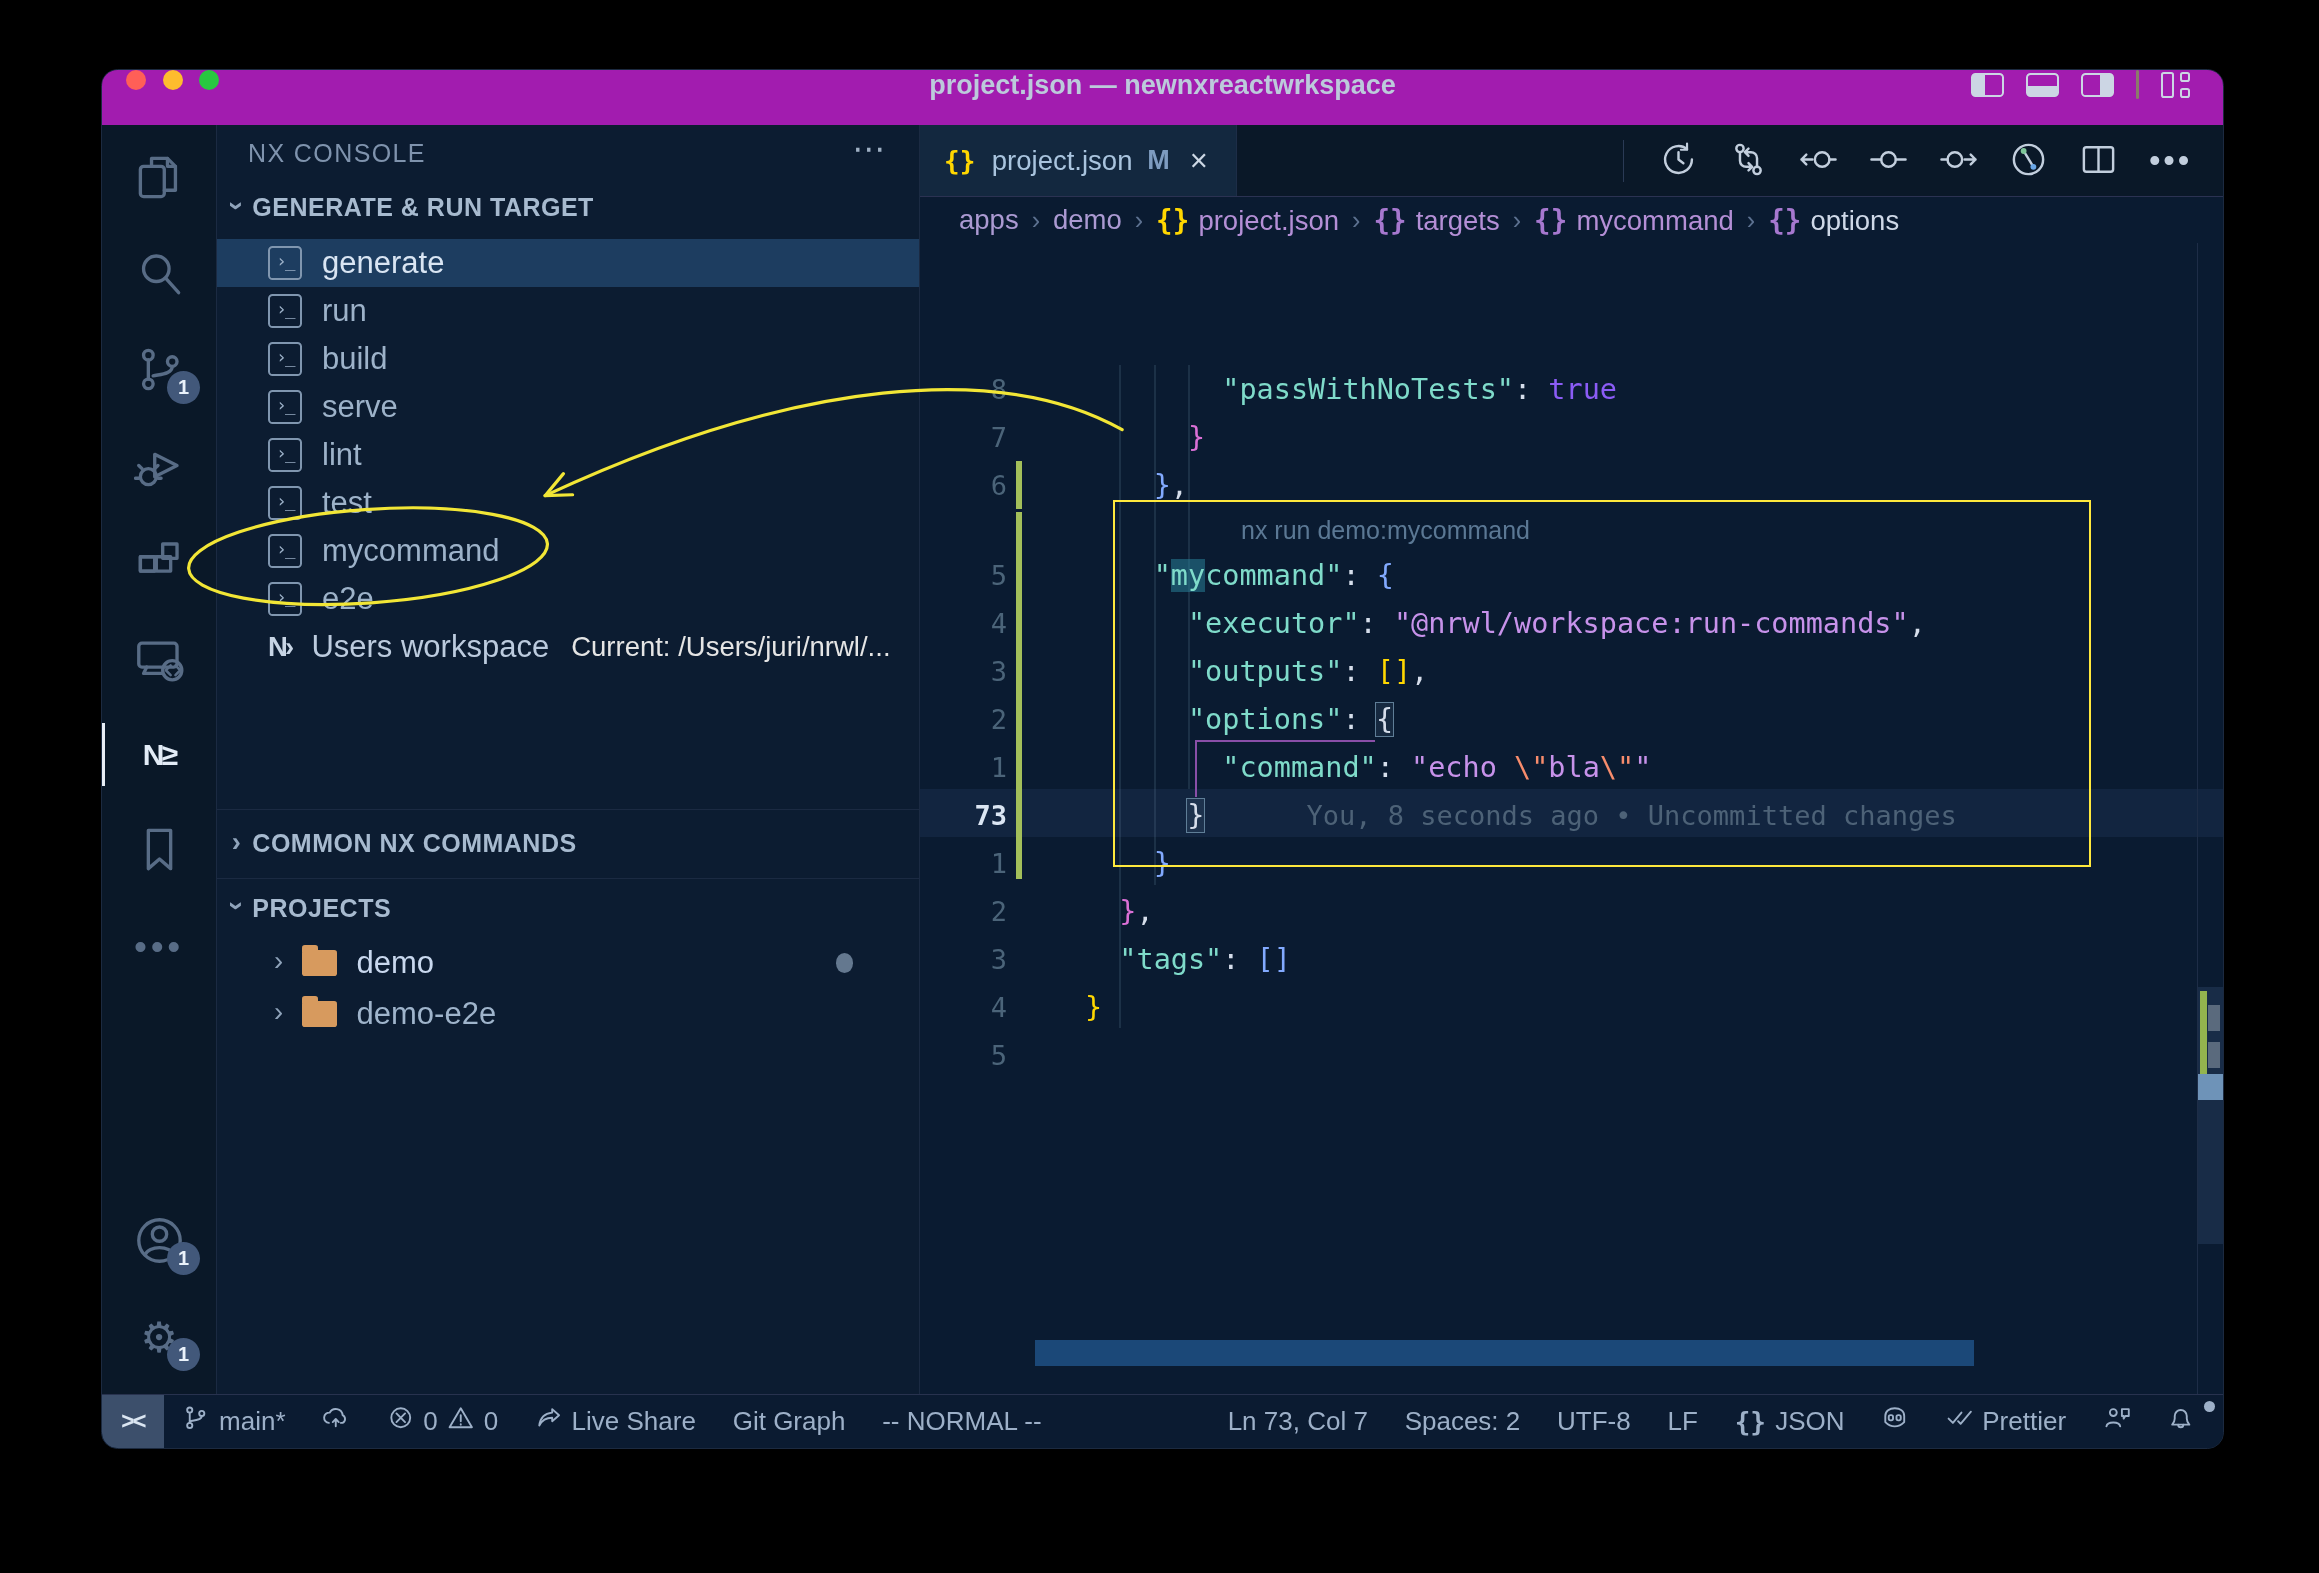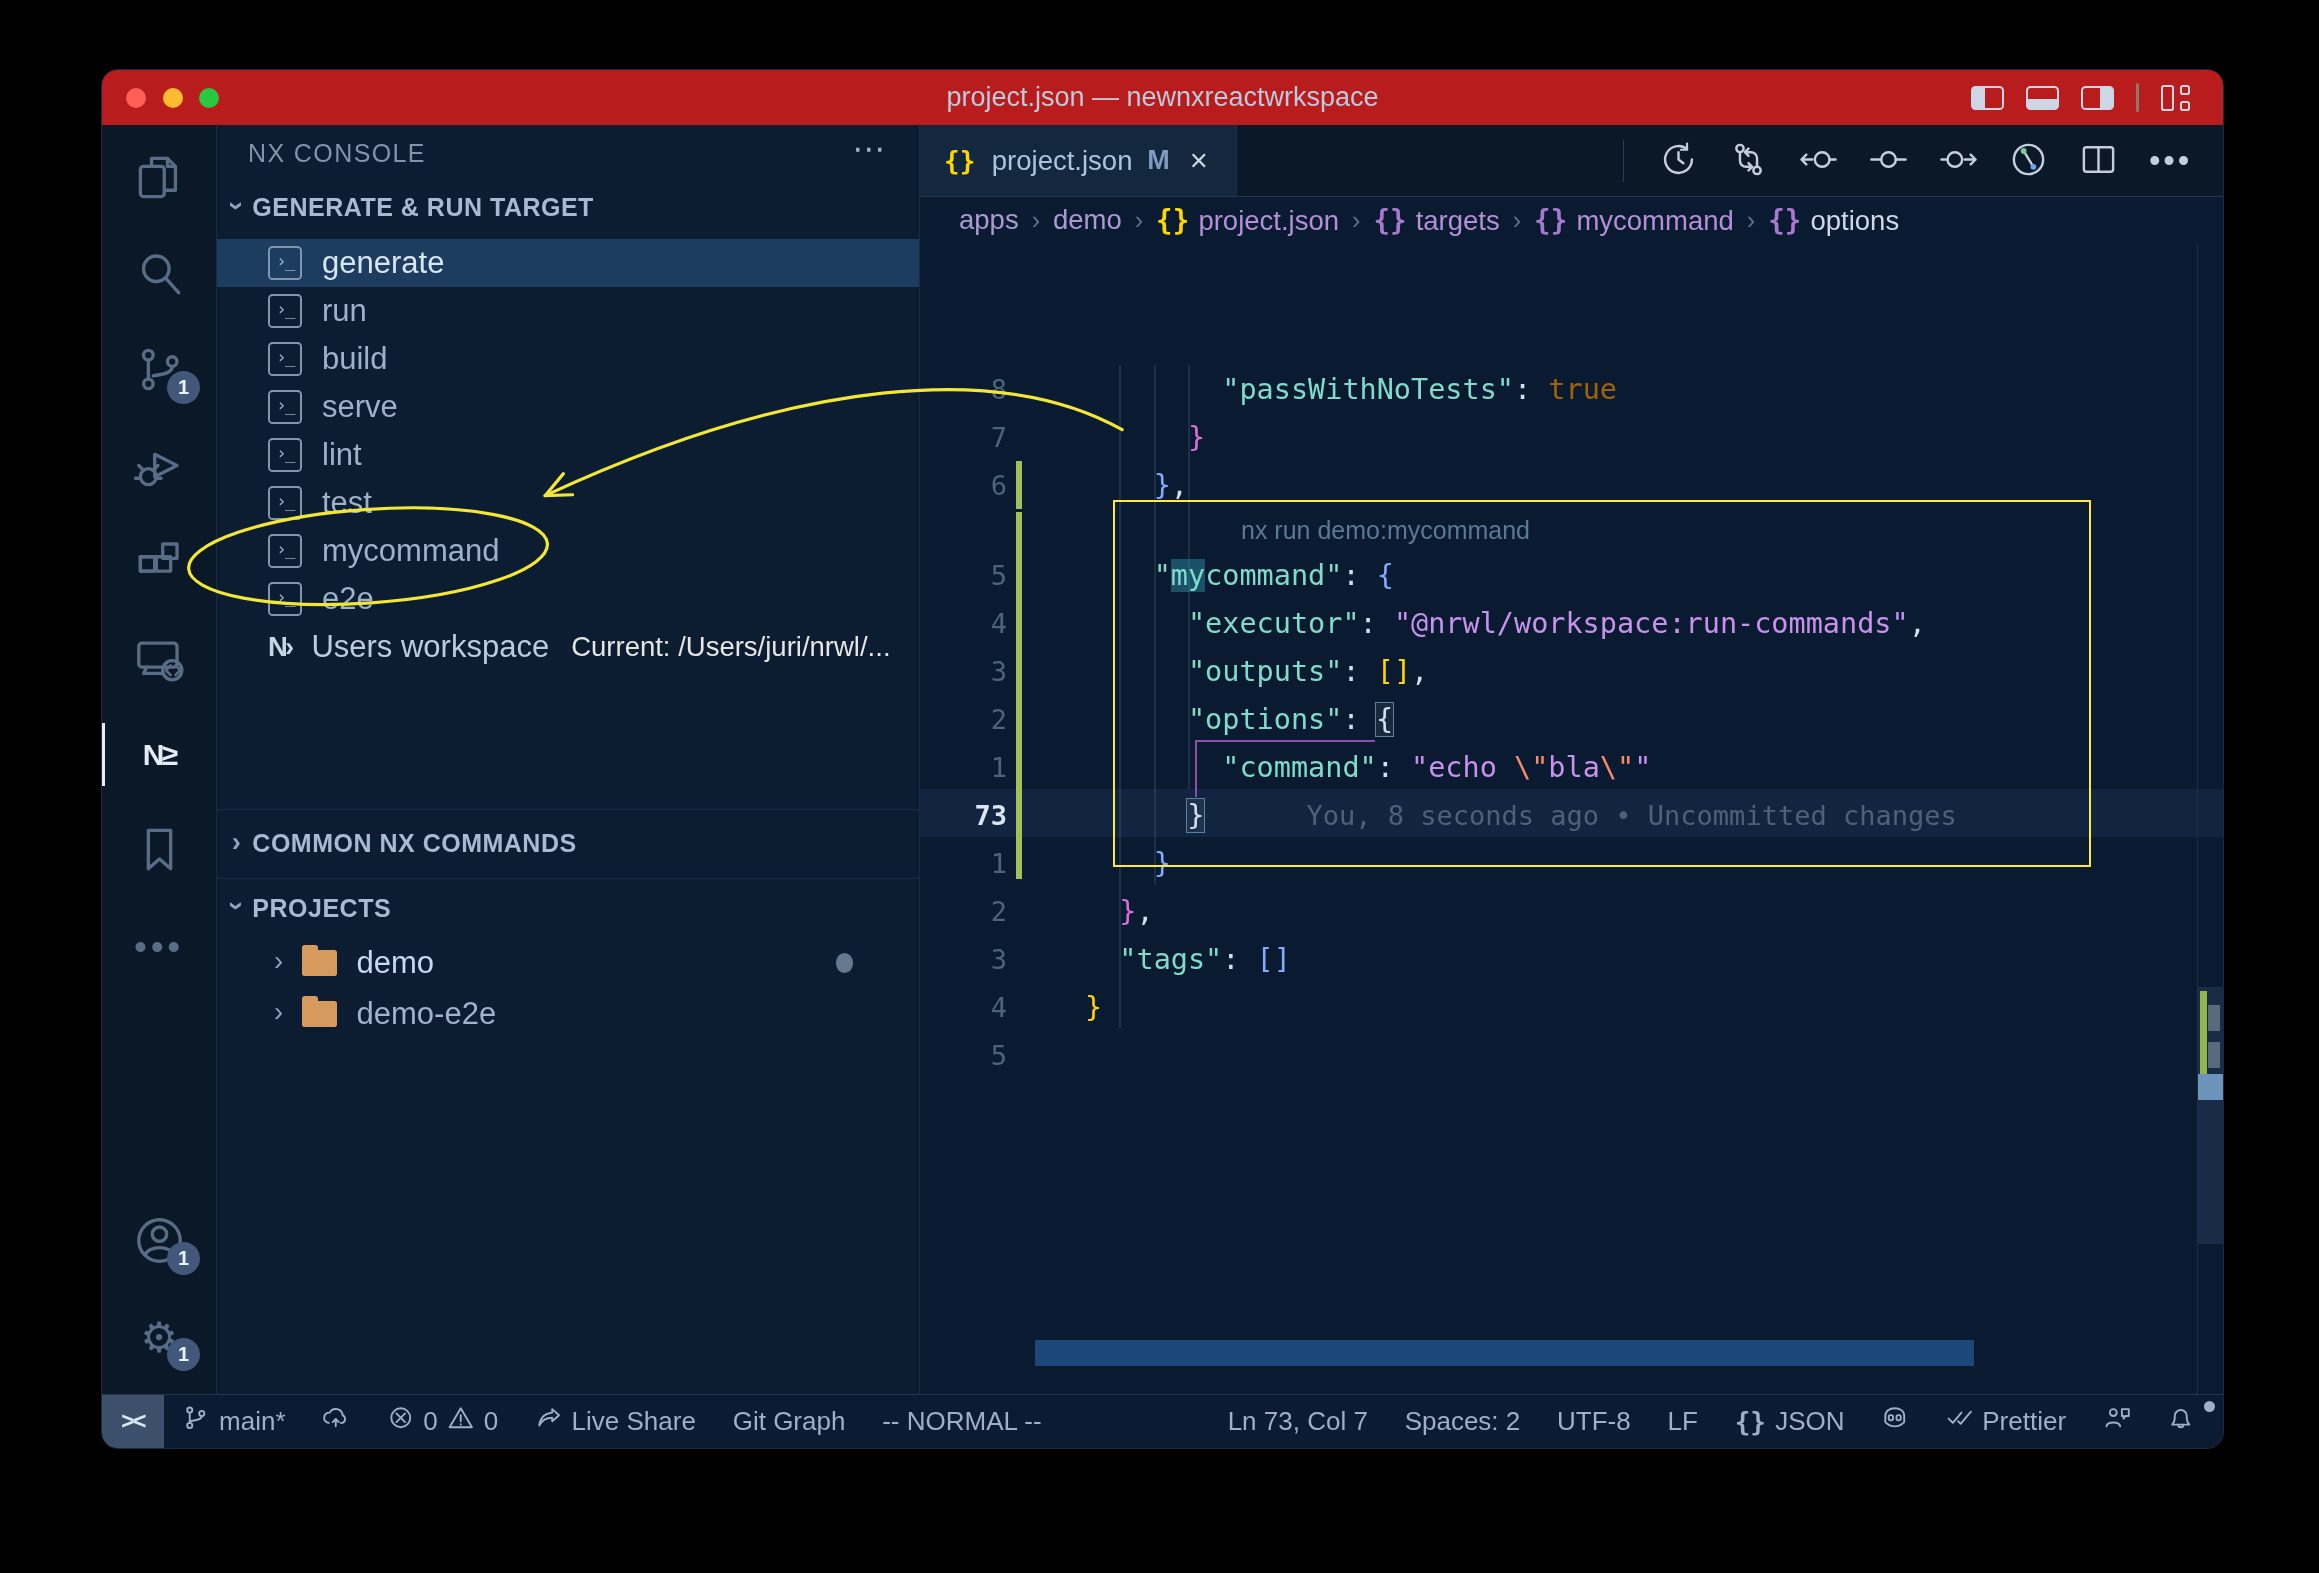--- a/index.html
+++ b/index.html
@@ -1,18 +1,18 @@
 <!DOCTYPE html>
 <html style="font-size:14.7px"><head>
 <meta charset="utf-8">
 <style>
   html,body{margin:0;padding:0;background:#000;width:2320px;height:1574px;font-family:"Liberation Sans",sans-serif;-webkit-font-smoothing:antialiased;}
   .window{position:absolute;left:101px;top:69px;width:2123px;height:1380px;background:#0a1828;border:0.9px solid #1c2a40;border-radius:16.5px;overflow:hidden;box-sizing:border-box;}
   
-  .titlebar{height:55px;display:flex;align-items:center;position:relative;background:#b91c1c;}
+  .titlebar{height:55px;display:flex;position:relative;background:#a21caf;font-weight:bold;}
   .traffic{display:flex;gap:16.5px;margin-left:24px;}
   .tl{width:20px;height:20px;border-radius:50%;}
   .tl.red{background:#ff5f57}.tl.amber{background:#febc2e}.tl.green{background:#28c840}
   .wtitle{position:absolute;left:0;right:0;text-align:center;color:#bccadb;font-size:27px;}
   .layout-icons{position:absolute;right:33px;display:flex;align-items:center;gap:22px;}
   .pane{width:33px;height:24px;border:2.8px solid #ccd6e4;border-radius:4.6px;box-sizing:border-box;position:relative;}
   .pane i{position:absolute;background:#ccd6e4;}
   .pane.left i{left:0;top:0;bottom:0;width:12px;}
   .pane.bottom i{left:0;right:0;bottom:0;height:8.3px;}
   .pane.right i{right:0;top:0;bottom:0;width:12px;}
@@ -82,21 +82,21 @@
   .guide.pinkv{background:#8a4fa8;width:2.3px;}
   .guide.pinkh{height:2.3px;background:#8a4fa8;}
   .lines{position:absolute;left:0;top:0;right:0;}
   .crow{display:flex;height:48px;align-items:center;position:relative;}
   .crow.lens{height:42px;}
   .lnum{width:87px;text-align:right;color:#4b6479;font-size:27px;flex:0 0 auto;}
   .lnum.cur{color:#dbe6f3;font-weight:bold;}
   .ctext{margin-left:78px;white-space:pre;}
   .lenstext{margin-left:165px;padding-left:69px;color:#5b7894;font-size:25px;font-family:"Liberation Sans",sans-serif;}
   .tok.fg{color:#d6deeb}.tok.key{color:#7fdbca}.tok.str{color:#c792ea}.tok.esc{color:#f78c6c}
-  .tok.bool{color:#a16207}.tok.gold{color:#ffd700}.tok.orchid{color:#da70d6}.tok.blue{color:#82aaff}
+  .tok.bool{color:#8b5cf6}.tok.gold{color:#ffd700}.tok.orchid{color:#da70d6}.tok.blue{color:#82aaff}
   .tok.blame{color:#4d6277;font-size:27px;}
   .tok.sel{background:rgba(40,125,150,.55);}
   .tok.match{border:1.8px solid #5f7e97;background:rgba(95,126,151,.15);margin:-1.8px;color:#d6deeb;}
   .cl-box{position:absolute;border:2.8px solid #ffe93d;box-sizing:border-box;}
   .changebar{position:absolute;width:6.4px;background:#a3bf5a;left:96px;}
   .hscroll{position:absolute;height:26px;background:#1b4878;}
   .ruler{position:absolute;top:0;bottom:0;right:0;width:25px;border-left:0.9px solid #1e2d47;}
   .mark{position:absolute;}
   .vthumb{position:absolute;right:0;width:25px;background:rgba(110,150,200,.15);}
   

